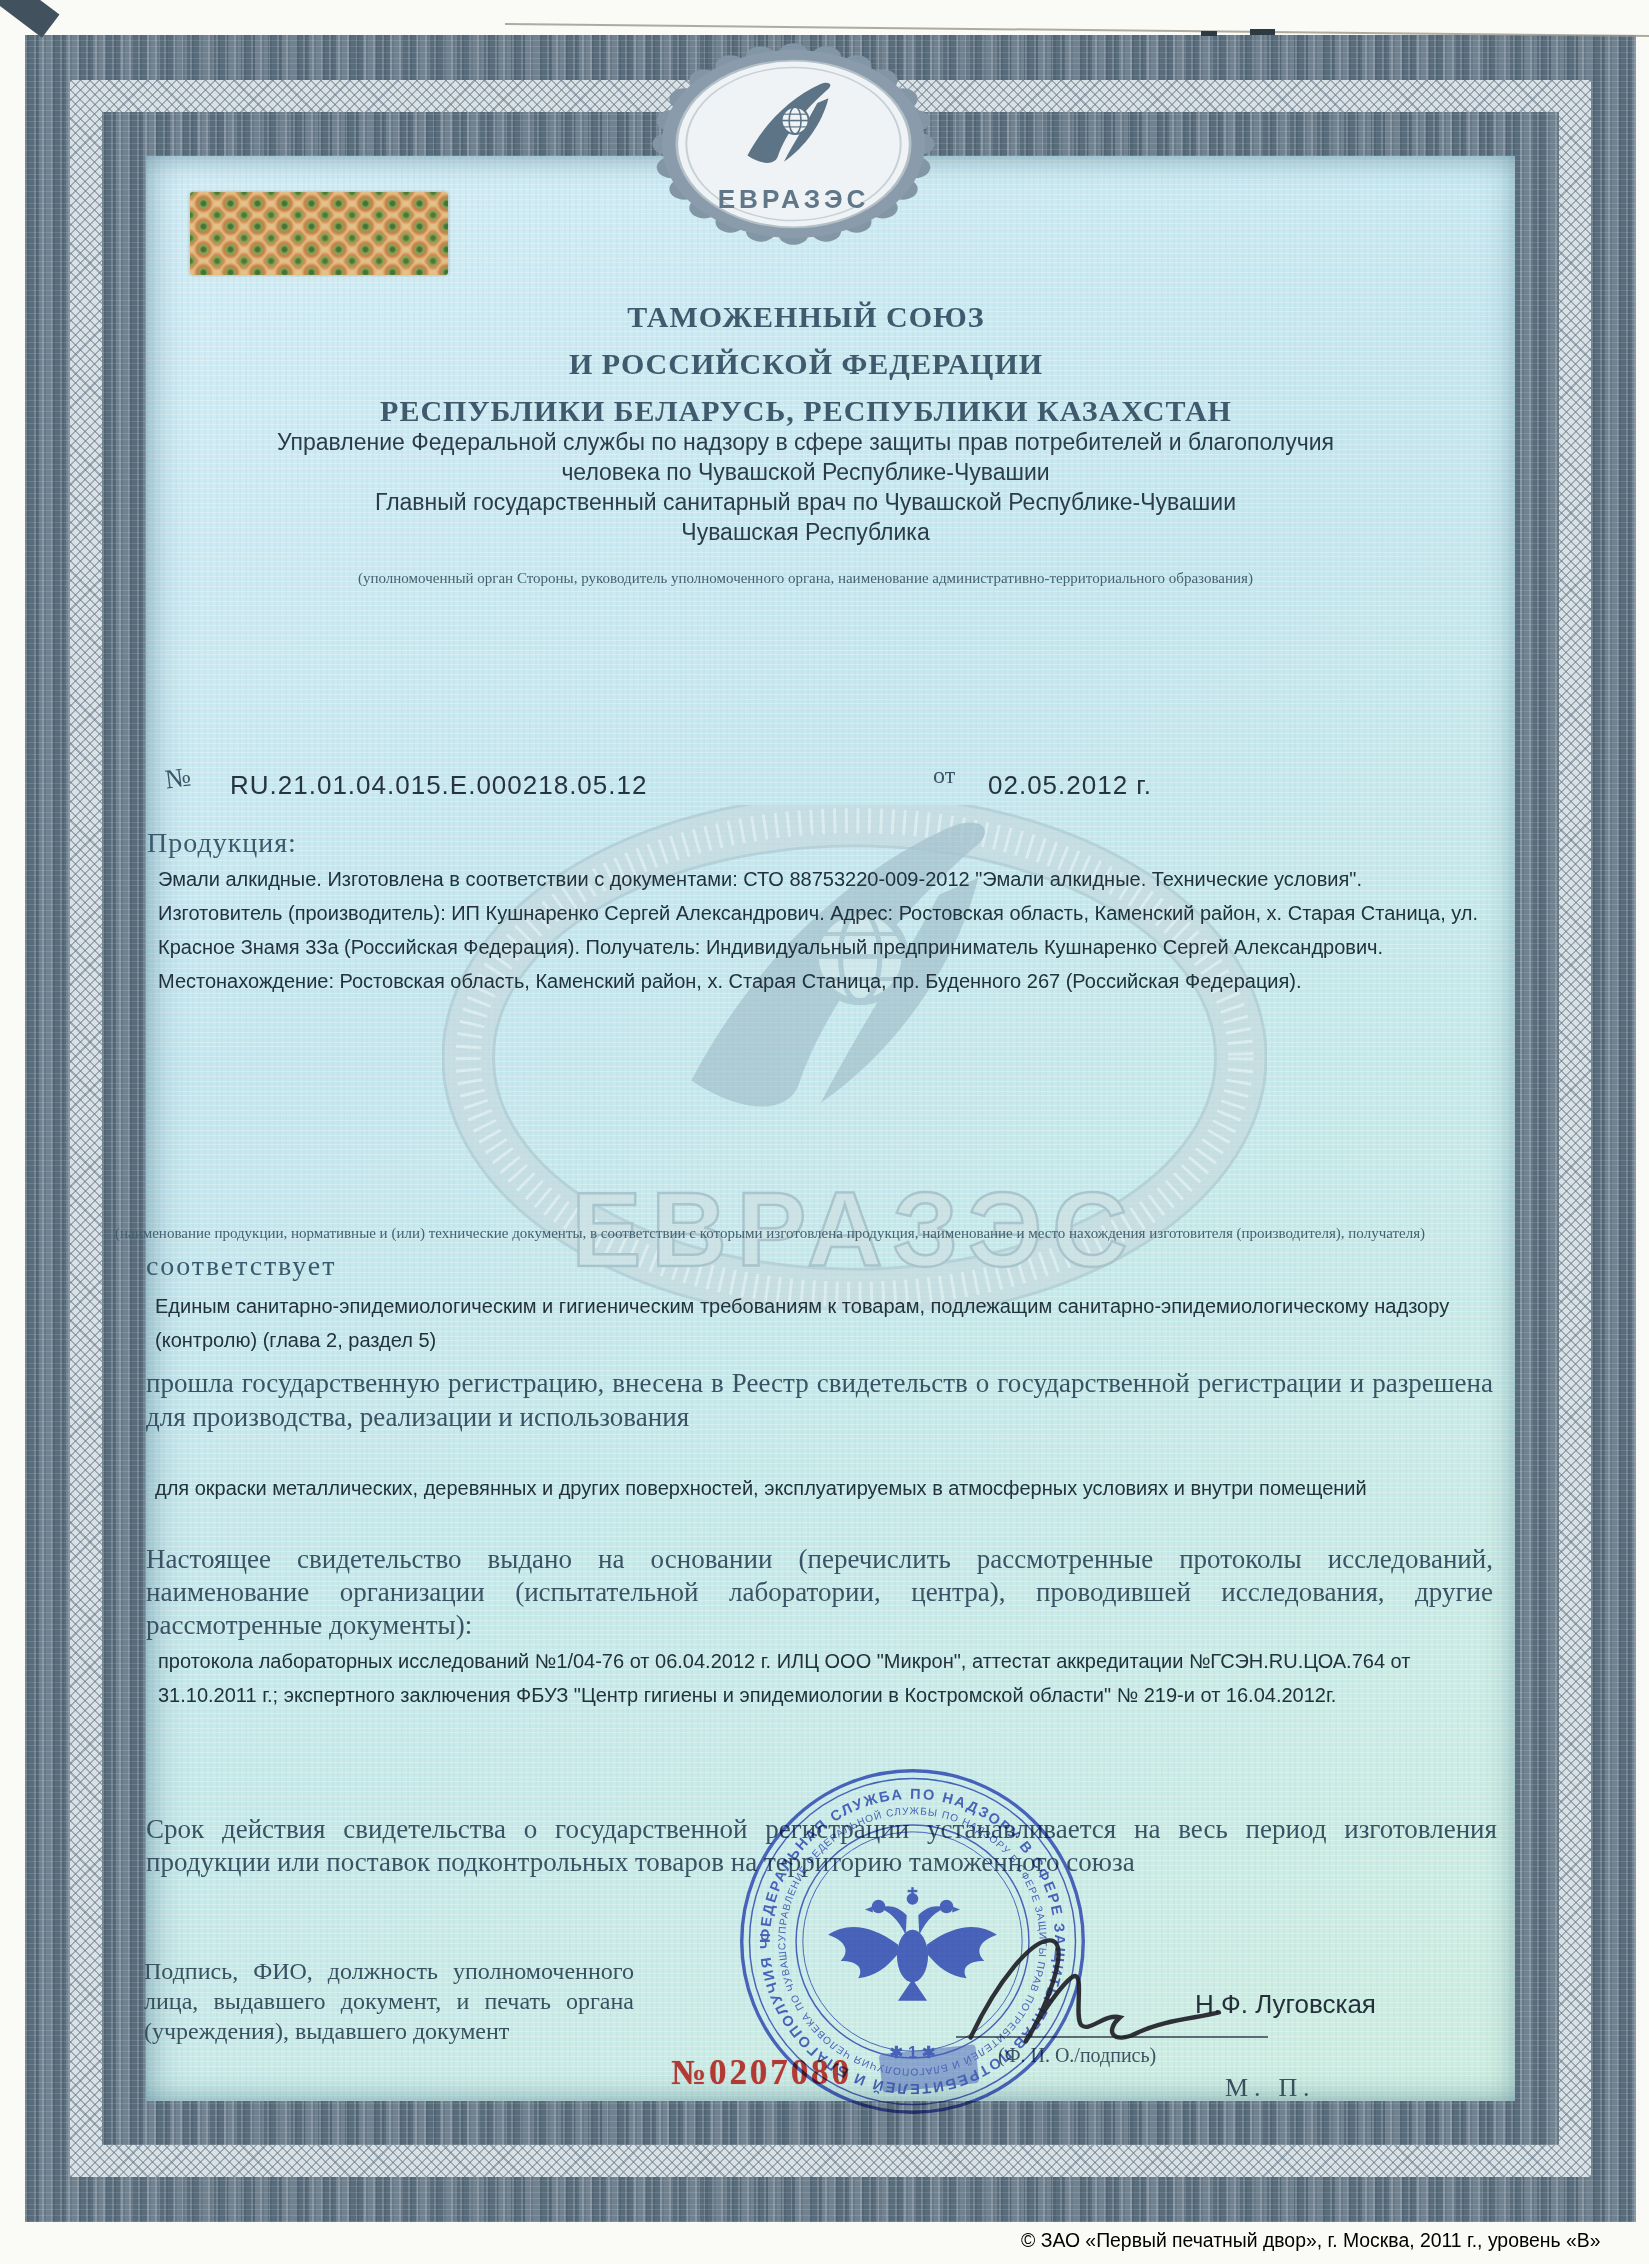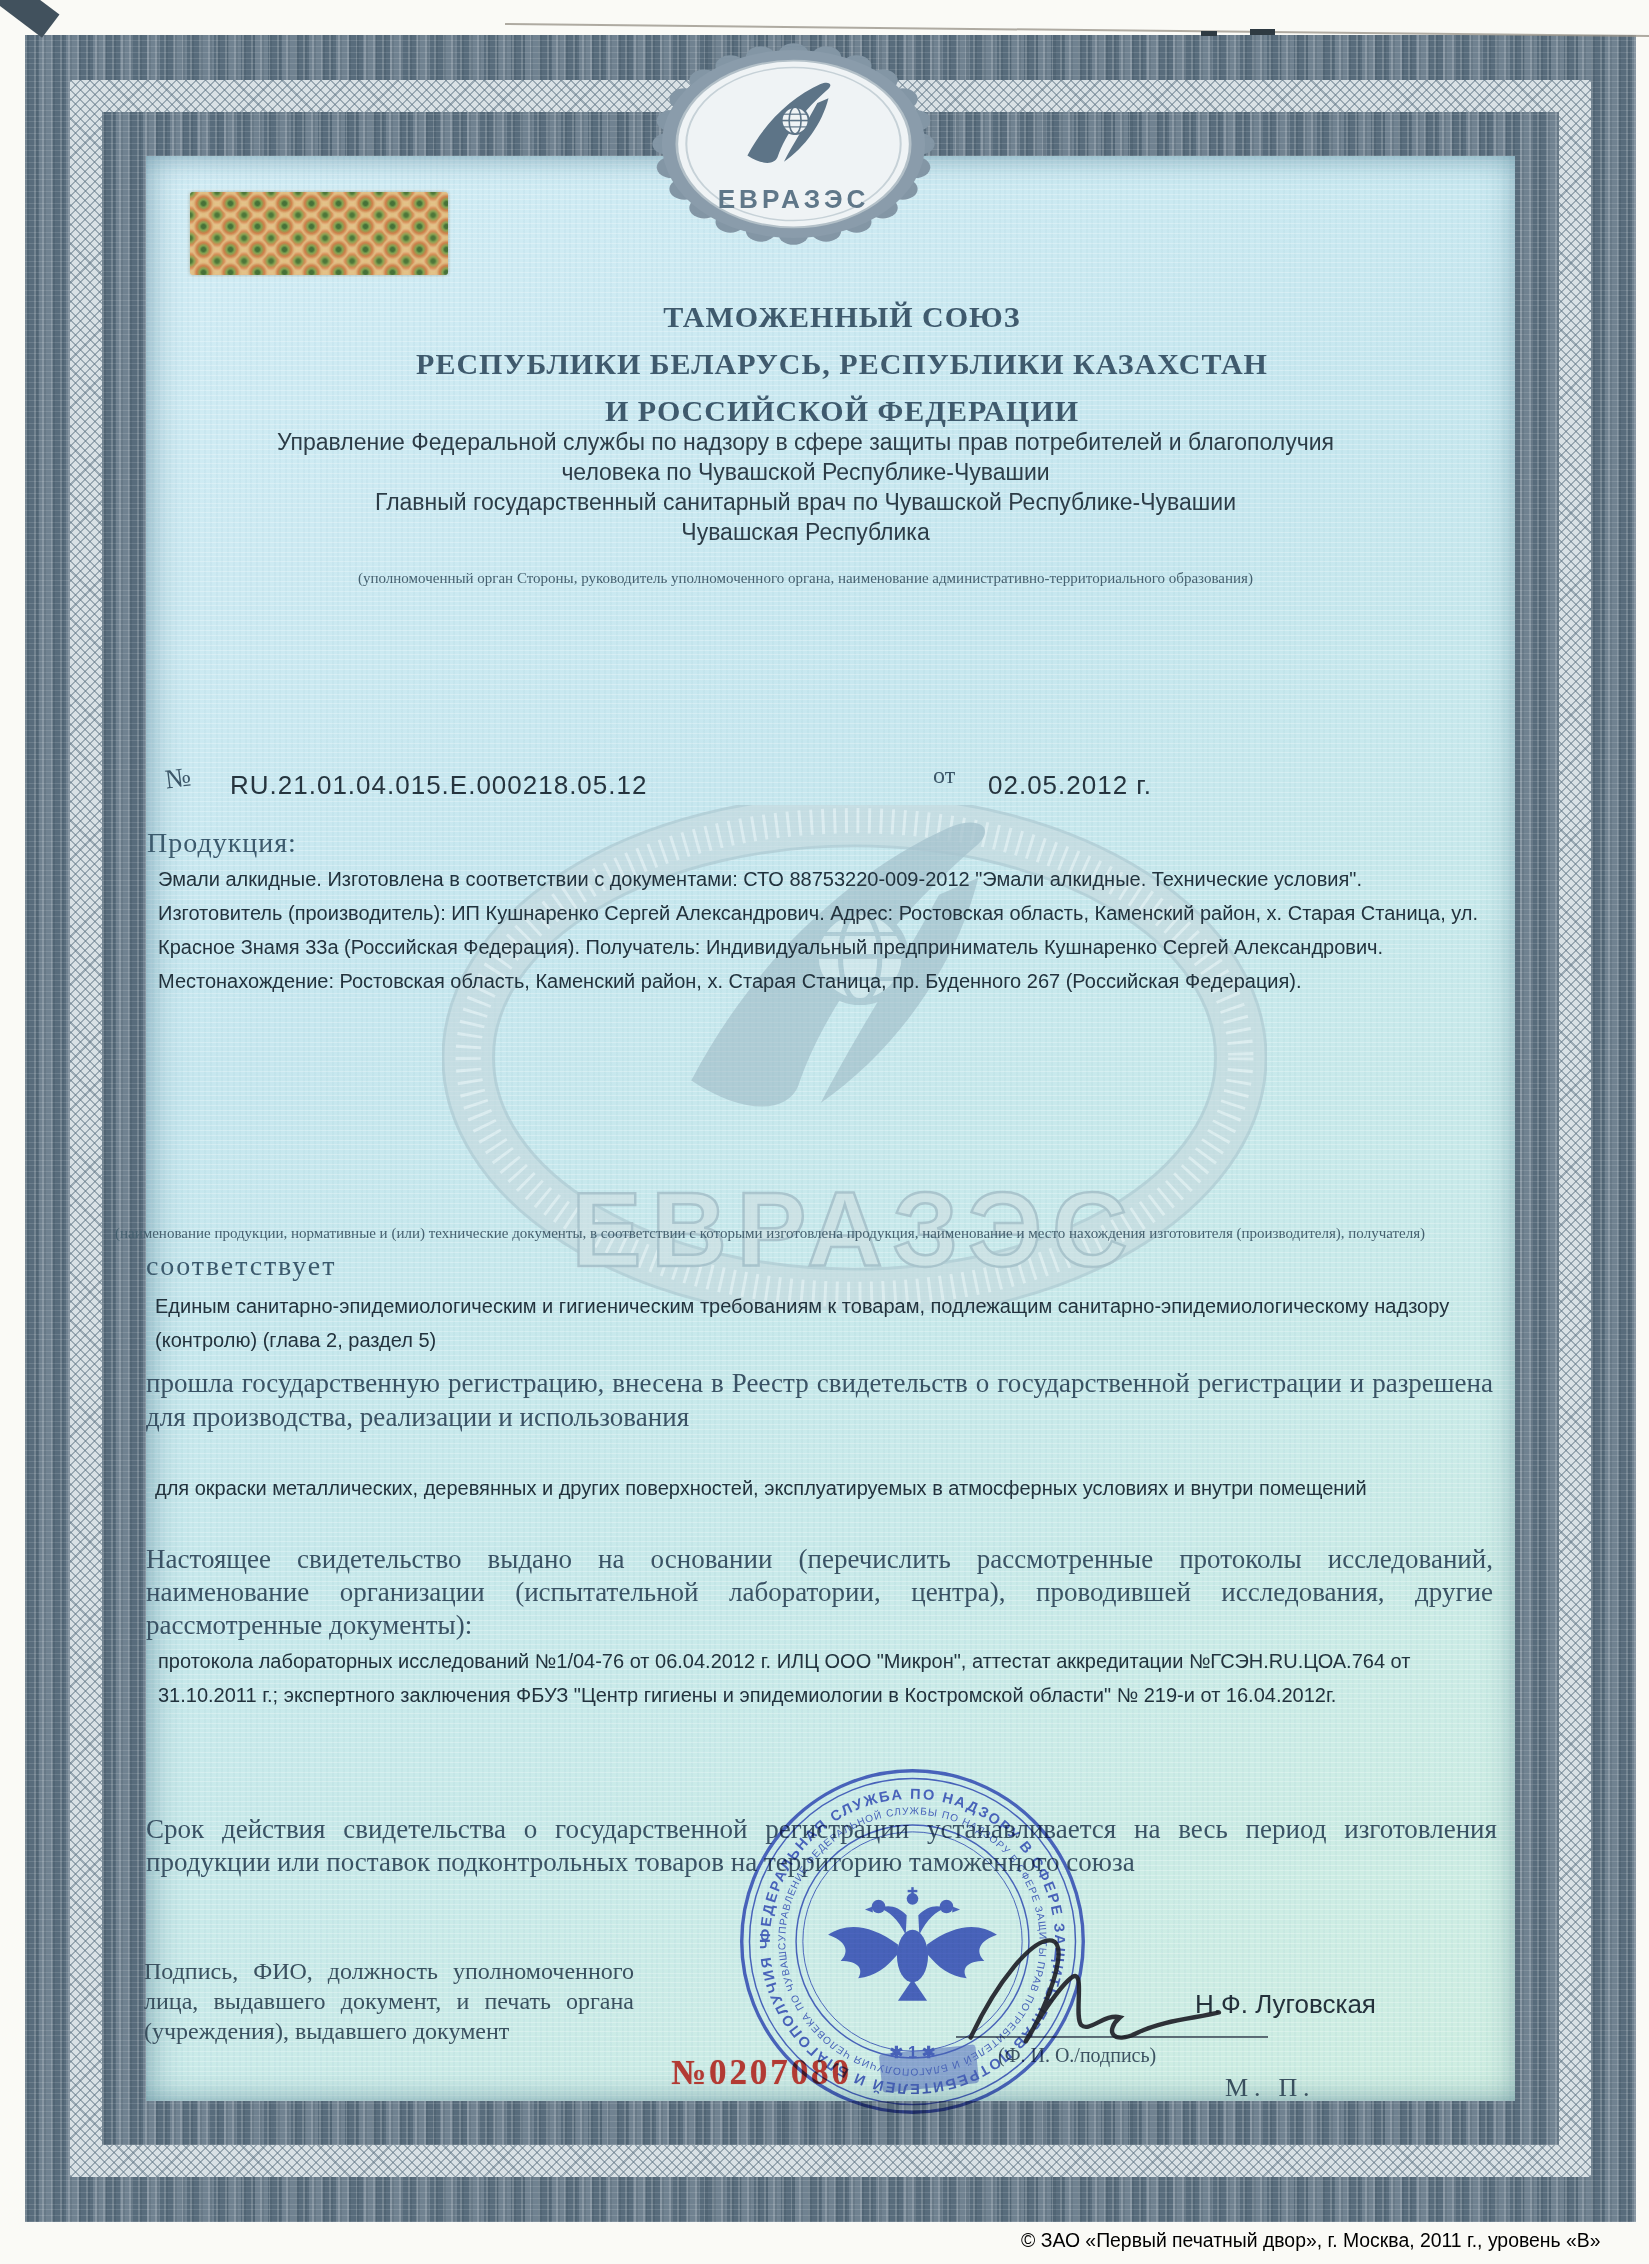--- a/index.html
+++ b/index.html
@@ -142,24 +142,24 @@
         <ellipse cx="2" cy="-10" rx="7.5" ry="17" fill="none" stroke="#5d7487" stroke-width="2"></ellipse>
         <line x1="-15" y1="-10" x2="19" y2="-10" stroke="#5d7487" stroke-width="2"></line>
         <line x1="-13" y1="-18" x2="17" y2="-18" stroke="#5d7487" stroke-width="1.5"></line>
         <line x1="-13" y1="-2" x2="17" y2="-2" stroke="#5d7487" stroke-width="1.5"></line>
       </g>
       <text x="0" y="66" text-anchor="middle" font-family="Liberation Sans, sans-serif" font-size="27" font-weight="bold" letter-spacing="4" fill="#5f7789">ЕВРАЗЭС</text>
     </svg>
 
     <div class="abs holo-sticker" style="left:190px;top:192px;width:258px;height:83px;"></div>
 
-    <div class="abs center" style="left:146px;top:293px;width:1320px;padding-left:36px;">
+    <div class="abs center" style="left:146px;top:293px;width:1320px;">
       <div class="serif union-line">ТАМОЖЕННЫЙ СОЮЗ</div>
+      <div class="serif union-line">И РОССИЙСКОЙ ФЕДЕРАЦИИ</div>
       <div class="serif union-line">РЕСПУБЛИКИ БЕЛАРУСЬ, РЕСПУБЛИКИ КАЗАХСТАН</div>
-      <div class="serif union-line">И РОССИЙСКОЙ ФЕДЕРАЦИИ</div>
     </div>
 
     <div class="abs center" style="left:126px;top:427px;width:1359px;">
       <div class="sans auth-line">Управление Федеральной службы по надзору в сфере защиты прав потребителей и благополучия</div>
       <div class="sans auth-line">человека по Чувашской Республике-Чувашии</div>
       <div class="sans auth-line">Главный государственный санитарный врач по Чувашской Республике-Чувашии</div>
       <div class="sans auth-line">Чувашская Республика</div>
     </div>
 
     <div class="abs center serif caption-small" style="left:136px;top:570px;width:1339px;">(уполномоченный орган Стороны, руководитель уполномоченного органа, наименование административно-территориального образования)</div>

